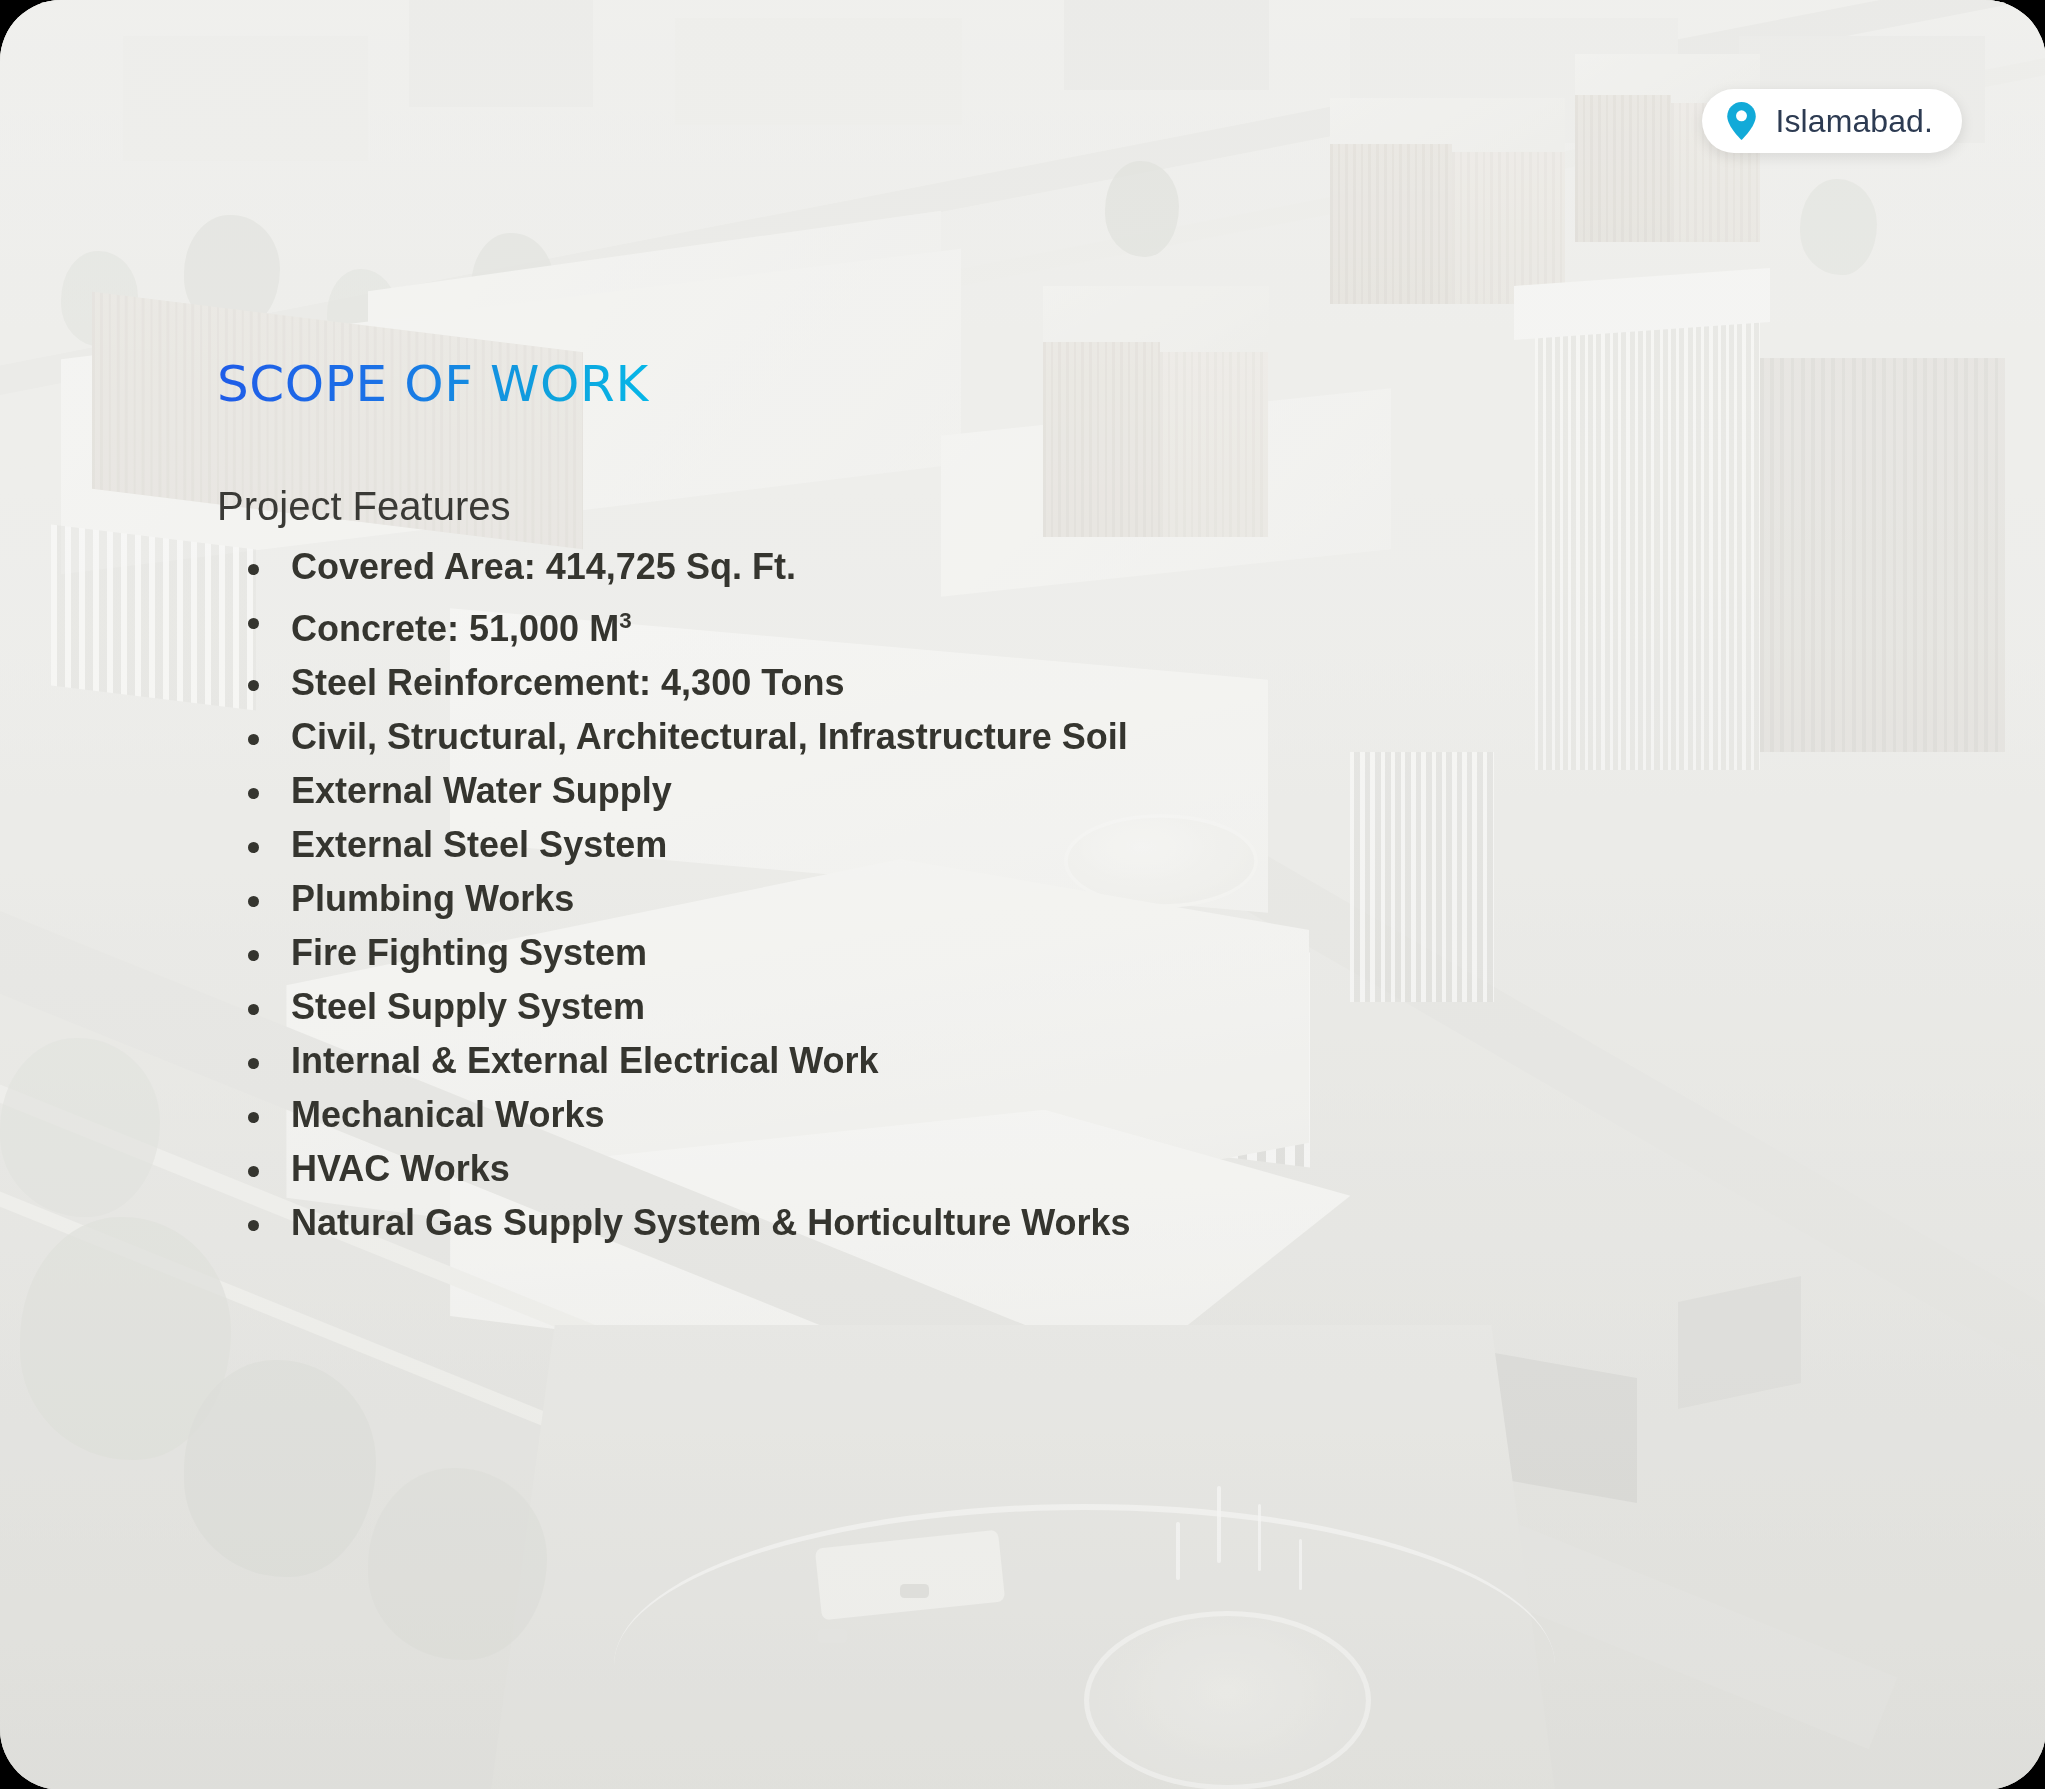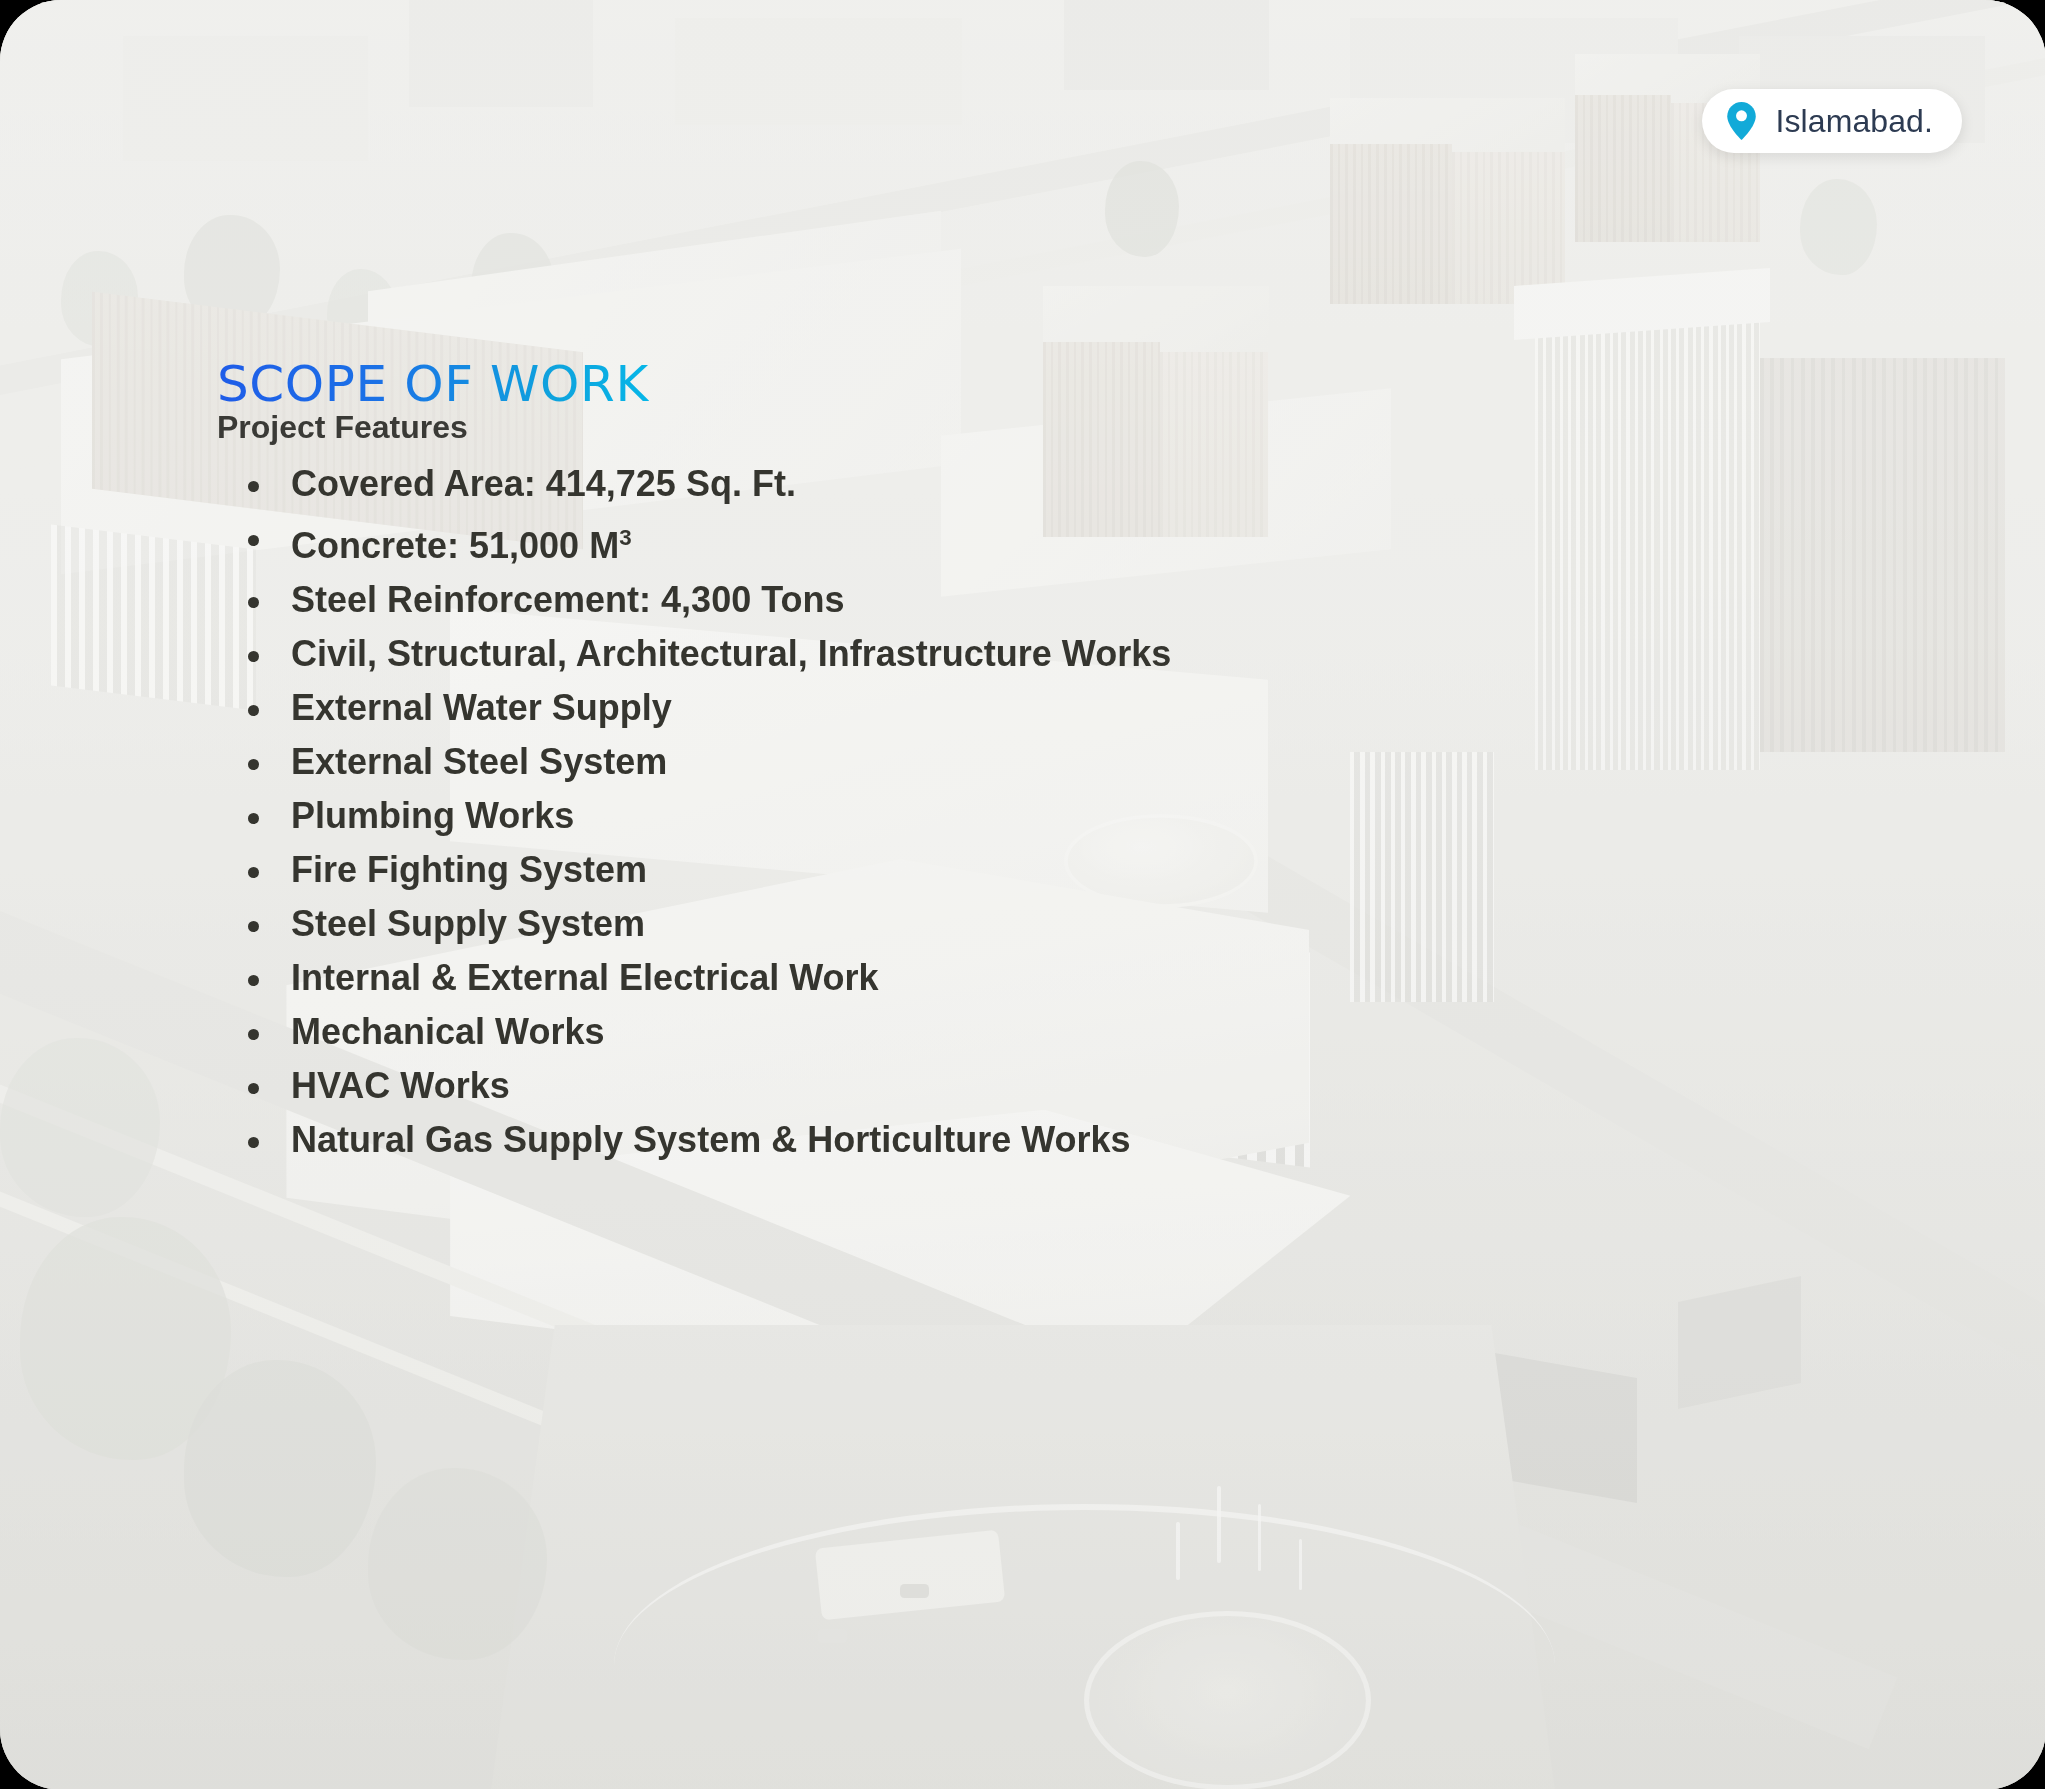--- a/index.html
+++ b/index.html
@@ -256,21 +256,22 @@
   .title{
     font-size:50px; font-weight:normal; letter-spacing:0.6px;
     font-family:"DejaVu Sans", sans-serif;
     background:linear-gradient(90deg,#1f5ce8 0%,#1b72e6 38%,#0fa3dd 78%,#06b6e8 100%);
     -webkit-background-clip:text; background-clip:text;
     color:transparent; -webkit-text-fill-color:transparent;
     line-height:1.05; display:inline-block;
   }
 
   .subhead{
-    font-size:32px; font-weight:bold; color:#3a3a36;
+    margin-top:75px;
+    font-size:40px; font-weight:normal; color:#3a3a36;
     font-family:"Liberation Sans", sans-serif;
     line-height:1;
   }
 
   ul.features{ list-style:none; margin-top:14px; }
   ul.features li{
     position:relative;
     padding-left:74px;
     font-size:36px; font-weight:bold; color:#35352f;
     font-family:"Liberation Sans", sans-serif;
@@ -384,21 +385,21 @@
     <span class="city">Islamabad.</span>
   </div>
 
   <div class="content">
     <div class="title">SCOPE OF WORK</div>
     <div class="subhead">Project Features</div>
     <ul class="features">
         <li>Covered Area: 414,725 Sq. Ft.</li>
         <li>Concrete: 51,000 M<span class="sup">3</span></li>
         <li>Steel Reinforcement: 4,300 Tons</li>
-        <li>Civil, Structural, Architectural, Infrastructure Works</li>
+        <li>Civil, Structural, Architectural, Infrastructure Soil</li>
         <li>External Water Supply</li>
         <li>External Steel System</li>
         <li>Plumbing Works</li>
         <li>Fire Fighting System</li>
         <li>Steel Supply System</li>
         <li>Internal &amp; External Electrical Work</li>
         <li>Mechanical Works</li>
         <li>HVAC Works</li>
         <li>Natural Gas Supply System &amp; Horticulture Works</li>
       </ul>

